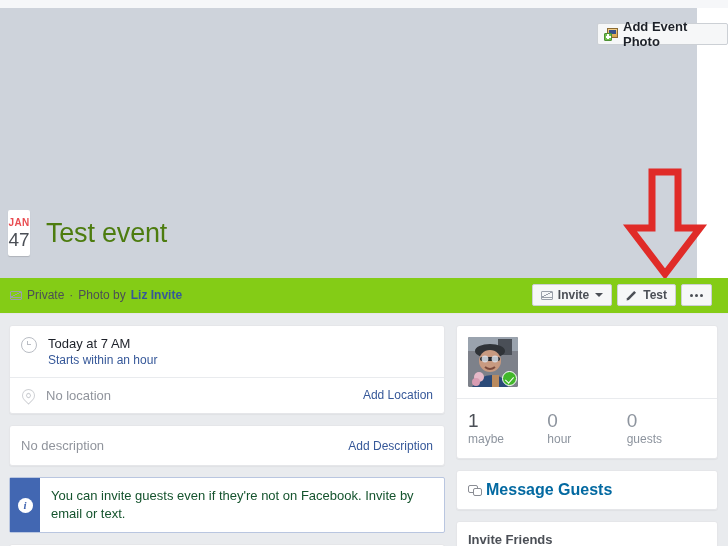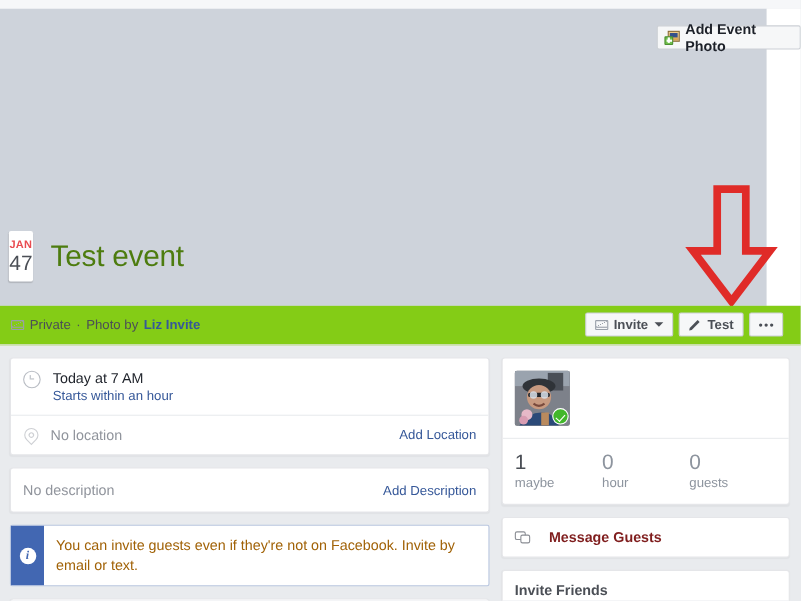--- a/index.html
+++ b/index.html
@@ -352,21 +352,21 @@
     font-family: "Liberation Serif", serif;
     display: flex;
     align-items: center;
     justify-content: center;
     line-height: 1;
   }
   .banner-text {
     padding: 9px 11px;
     font-size: 13px;
     line-height: 18px;
-    color: #a16207;
+    color: #14532d;
   }
 
   
   .avatar-box { padding: 11px; }
   .avatar {
     position: relative;
     width: 50px; height: 50px;
     border-radius: 2px;
     overflow: hidden;
     background: #6b6f78;
@@ -405,26 +405,26 @@
   .count-num.zero { color: #8d949e; }
   .count-lbl {
     font-size: 12px;
     color: #8d949e;
     line-height: 15px;
   }
 
   .msg-row {
     display: flex;
     align-items: center;
-    gap: 17px;
+    gap: 4px;
     padding: 10px 11px;
     margin-top: 11px;
-    font-size: 13px;
+    font-size: 16px;
     font-weight: bold;
-    color: #7f1d1d;
+    color: #0369a1;
     cursor: pointer;
   }
   .chat-ico {
     position: relative;
     width: 14px; height: 11px;
     flex: 0 0 auto;
   }
   .chat-ico .b1, .chat-ico .b2 {
     position: absolute;
     border: 1.3px solid #8a8d94;

